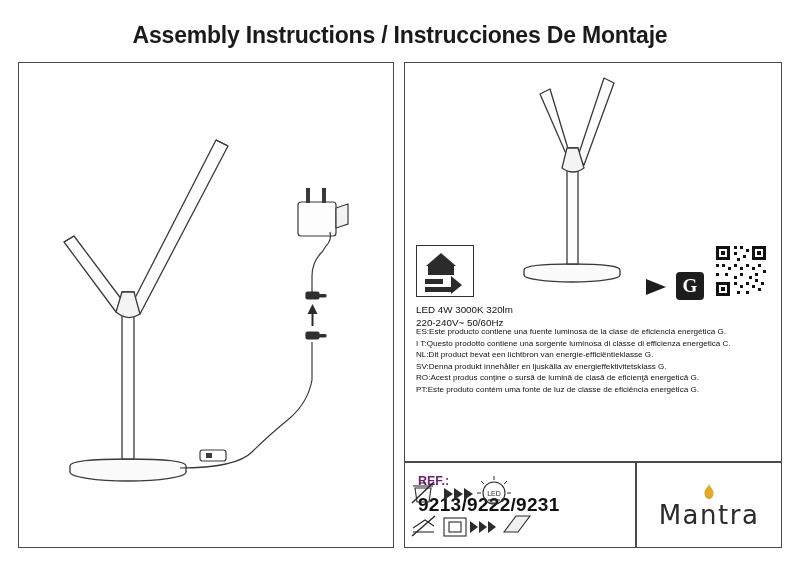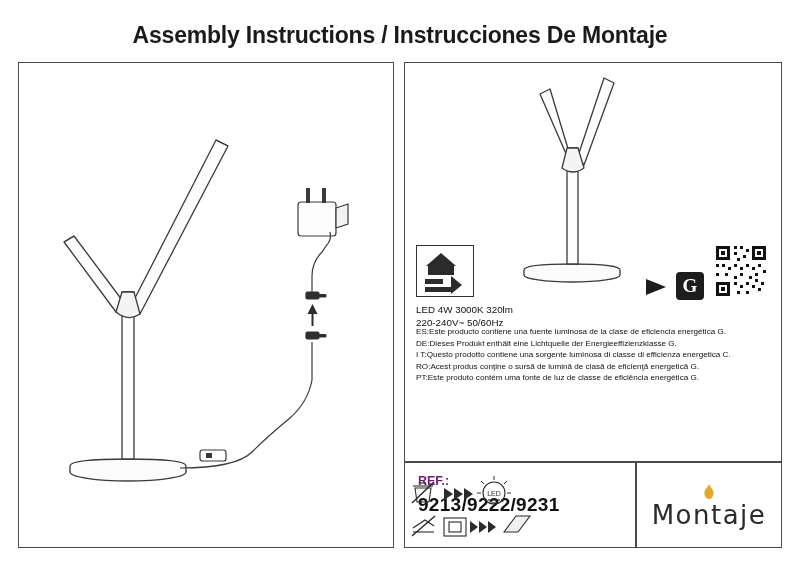--- a/index.html
+++ b/index.html
@@ -316,22 +316,23 @@
   <div class="g-arrow"></div>
   <div class="g-badge">G</div>
 
   <div class="spec-lines">
     <div class="spec-strong">LED 4W  3000K  320lm</div>
     <div class="spec-strong">220-240V~  50/60Hz</div>
   </div>
 
   <div class="lang-list">
     <div class="row">ES:Este producto contiene una fuente luminosa de la clase de eficiencia energética G.</div>
-    <div class="row">DE:Dieses Produkt enthält eine Lichtquelle der Energieeffizienzklasse G.</div>
     <div class="row">I T:Questo prodotto contiene una sorgente luminosa di classe di efficienza energetica C.</div>
+    <div class="row">NL:Dit product bevat een lichtbron van energie-efficiëntieklasse G.</div>
+    <div class="row">SV:Denna produkt innehåller en ljuskälla av energieffektivitetsklass G.</div>
     <div class="row">RO:Acest produs conţine o sursă de lumină de clasă de eficienţă energetică G.</div>
     <div class="row">PT:Este produto contém uma fonte de luz de classe de eficiência energética G.</div>
   </div>
 
   <div class="panel panel-ref"></div>
   <div class="ref-label">REF.:</div>
   <div class="ref-value">9213/9222/9231</div>
 
   <svg style="position:absolute;left:408px;top:470px;" width="220" height="76" viewBox="0 0 220 76">
 
@@ -387,15 +388,15 @@
       <g>
         <path d="M96 62 L108 46 L122 46 L110 62 Z" fill="#f0f0f0"></path>
       </g>
     </g>
   </svg>
 
   <div class="panel panel-brand"></div>
   <svg class="brand-mark" viewBox="0 0 18 16">
     <path d="M9 0 C10.8 4.2 13.6 5.4 13.6 9 C13.6 12.4 11.4 15 9 15 C6.6 15 4.4 12.4 4.4 9 C4.4 5.4 7.2 4.2 9 0 Z" fill="#e2a92b"></path>
   </svg>
-  <div class="brand-name">Montaje</div>
+  <div class="brand-name">Mantra</div>
 
 </div>
 
 </body></html>

